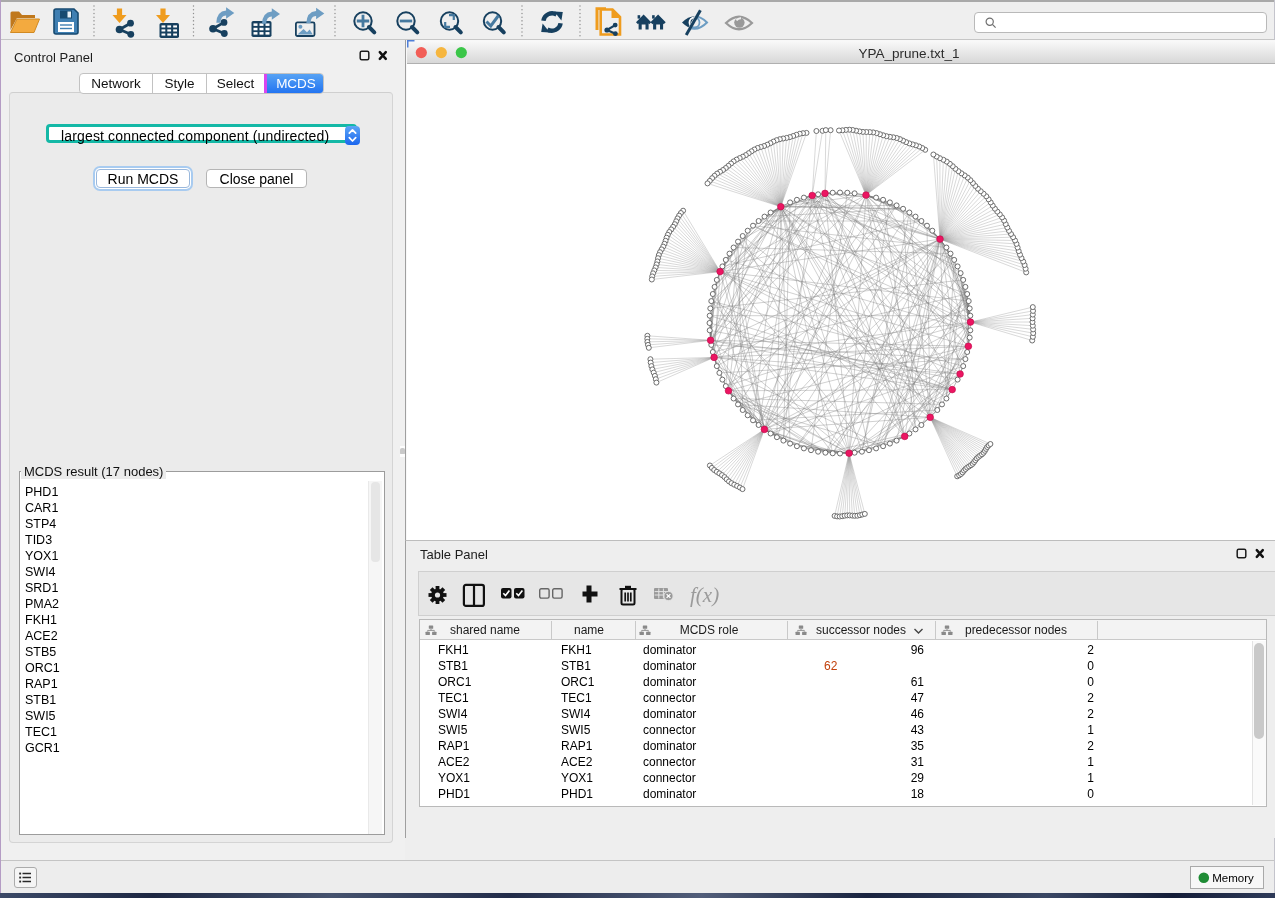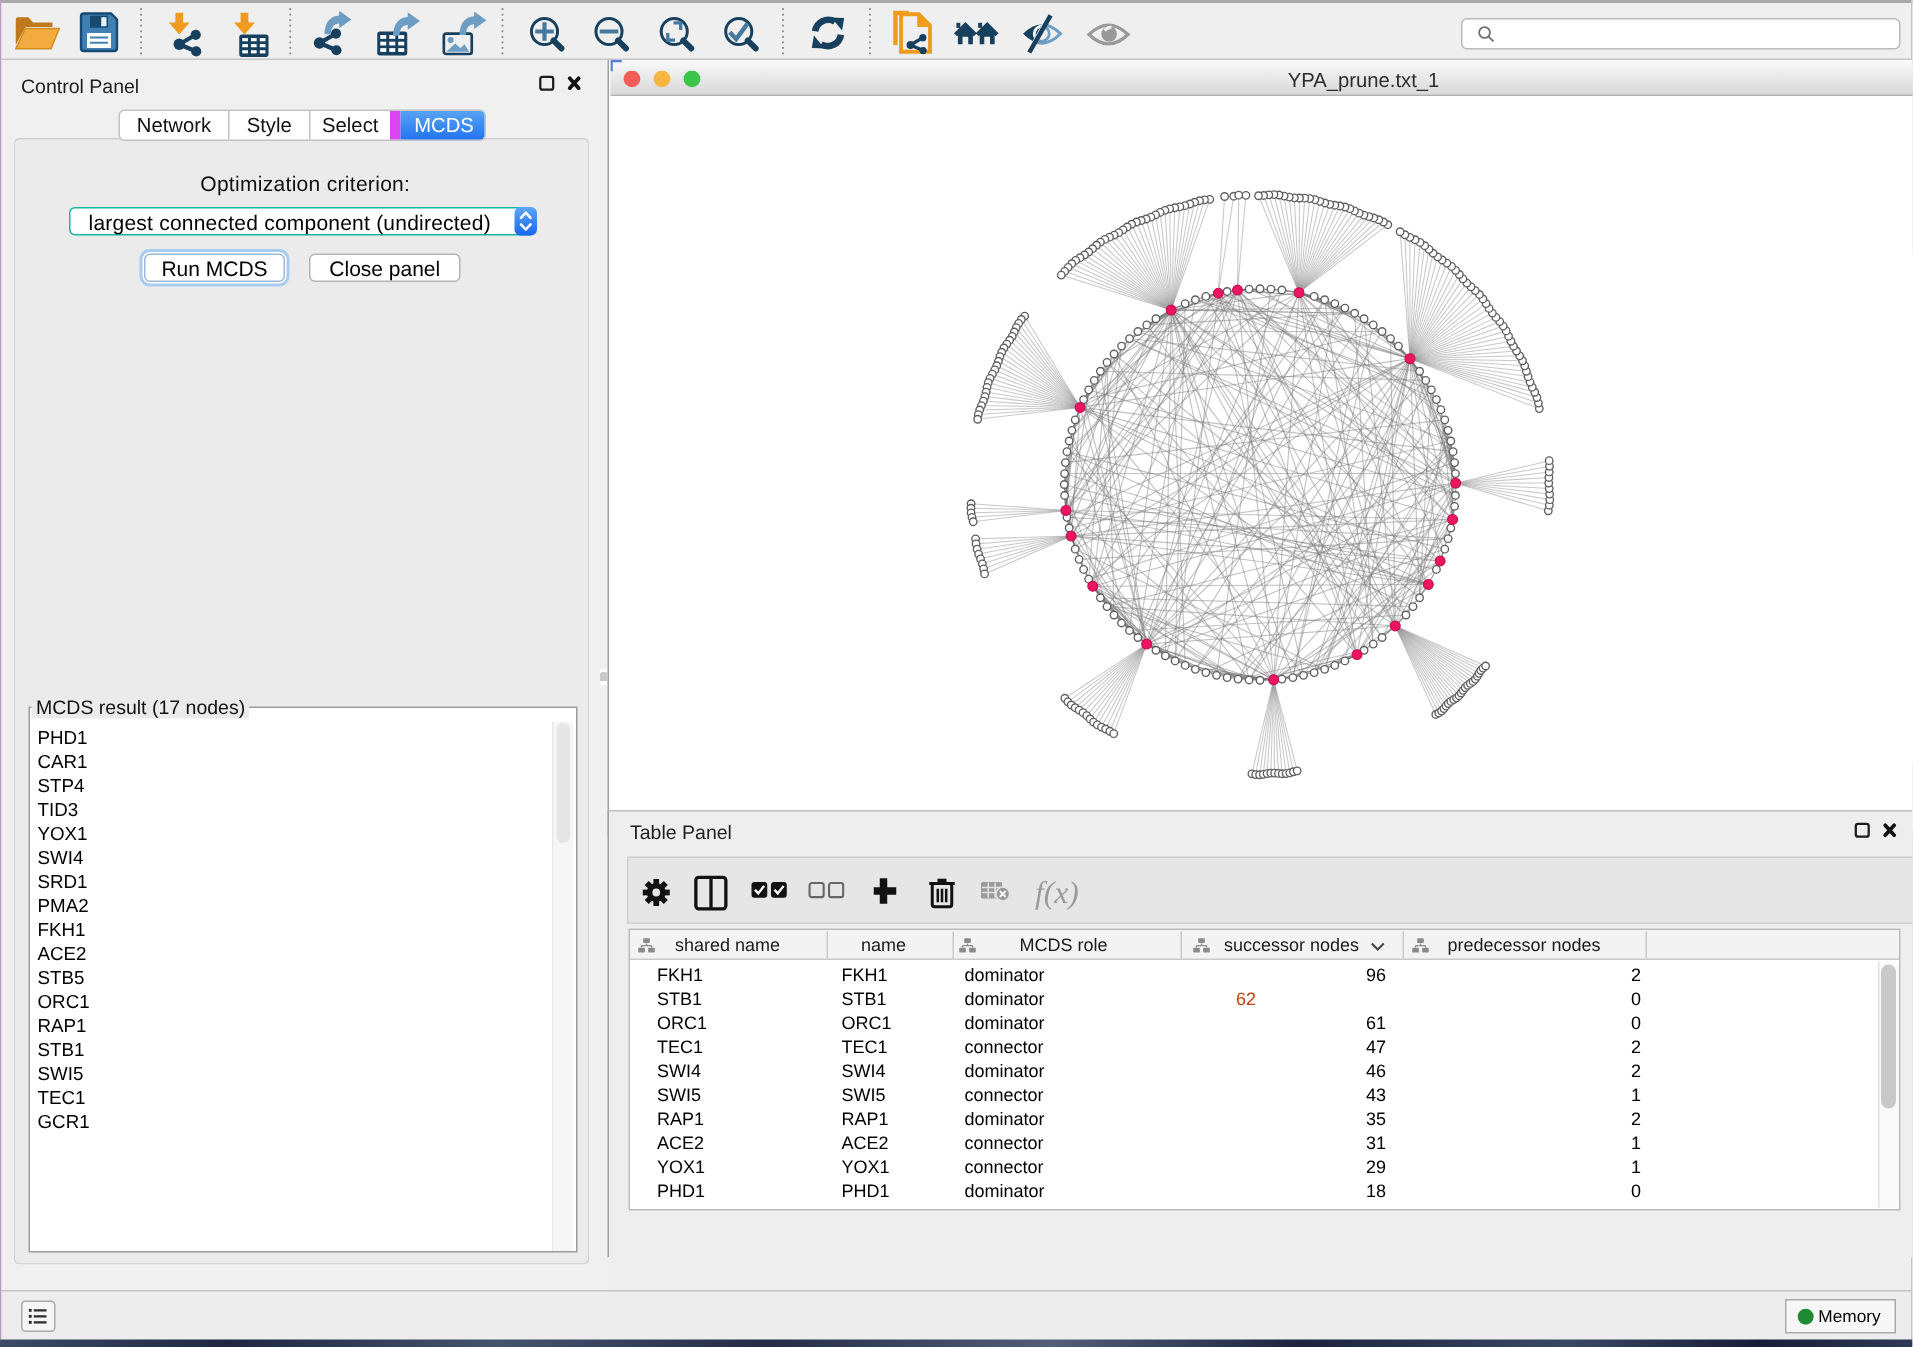--- a/index.html
+++ b/index.html
@@ -163,27 +163,26 @@
   <svg class="abs" style="left:358px;top:10px" width="30" height="12" viewBox="0 0 30 12">
     <rect x="1.2" y="1.2" width="8.6" height="8.6" rx="1.5" fill="none" stroke="#1c1c1c" stroke-width="1.5"></rect>
     <path d="M20.8 2.2 L26.8 8.8 M26.8 2.2 L20.8 8.8" stroke="#111" stroke-width="2.5" stroke-linecap="round"></path>
   </svg>
 
   <div class="abs" style="left:8px;top:52px;width:384px;height:751px;background:#ebebeb;border:1px solid #d4d4d4;border-top:1px solid #cfcfcf;border-radius:4px"></div>
 
   <div class="abs" style="left:78px;top:33px;width:245px;height:21px;background:#fff;border:1px solid #c2c2c2;border-radius:4px;overflow:hidden">
     <div class="abs" style="left:0;top:0;width:73px;height:21px;border-right:1px solid #c2c2c2;text-align:center;font-size:13.5px;color:#111;line-height:20px">Network</div>
     <div class="abs" style="left:73px;top:0;width:54px;height:21px;border-right:1px solid #c2c2c2;text-align:center;font-size:13.5px;color:#111;line-height:20px">Style</div>
-    <div class="abs" style="left:127px;top:0;width:60px;height:21px;border-right:7px solid #d946ef;text-align:center;font-size:13.5px;color:#111;line-height:20px">Select</div>
+    <div class="abs" style="left:127px;top:0;width:60px;height:21px;border-right:3px solid #d946ef;text-align:center;font-size:13.5px;color:#111;line-height:20px">Select</div>
     <div class="abs" style="left:187px;top:0;width:58px;height:21px;background:linear-gradient(#57a3f4,#1d6ff1);text-align:center;font-size:13.5px;color:#fff;line-height:20px;border-radius:0 4px 4px 0">MCDS</div>
   </div>
   <div class="abs" style="left:0;top:81px;width:404px;font-size:13px;color:#111;text-align:center"></div>
-  <div class="abs" style="left:45px;top:74px;width:315px;text-align:center;font-size:14px;letter-spacing:0.2px;color:#111">Optimization criterion:</div>
-
-  <div class="abs" style="left:45px;top:98px;width:311px;height:19px;background:#fff;border:1px solid #14b8a6;border-radius:4px">
+
+  <div class="abs" style="left:45px;top:84px;width:311px;height:19px;background:#fff;border:3px solid #14b8a6;border-radius:4px">
     <div class="abs" style="left:12px;top:1px;font-size:14px;letter-spacing:0.15px;color:#000;line-height:16px">largest connected component (undirected)</div>
     <div class="abs" style="left:296px;top:-1px;width:15px;height:19px;background:linear-gradient(#5da6f6,#1b66ee);border-radius:4px">
       <svg width="15" height="19" viewBox="0 0 15 19">
           <path d="M4.3 7.2 L7.5 3.8 L10.7 7.2" fill="none" stroke="#fff" stroke-width="1.7" stroke-linecap="round" stroke-linejoin="round"></path>
           <path d="M4.3 11.6 L7.5 15 L10.7 11.6" fill="none" stroke="#fff" stroke-width="1.7" stroke-linecap="round" stroke-linejoin="round"></path>
         </svg>
     </div>
   </div>
 
   <div class="abs" style="left:95px;top:129px;width:94px;height:19px;background:#fff;border:1px solid #9ab8dc;border-radius:4px;box-shadow:0 0 0 1px #fff,0 0 0 3px #a8cbf0;text-align:center;font-size:14px;line-height:18px;color:#000">Run MCDS</div>

